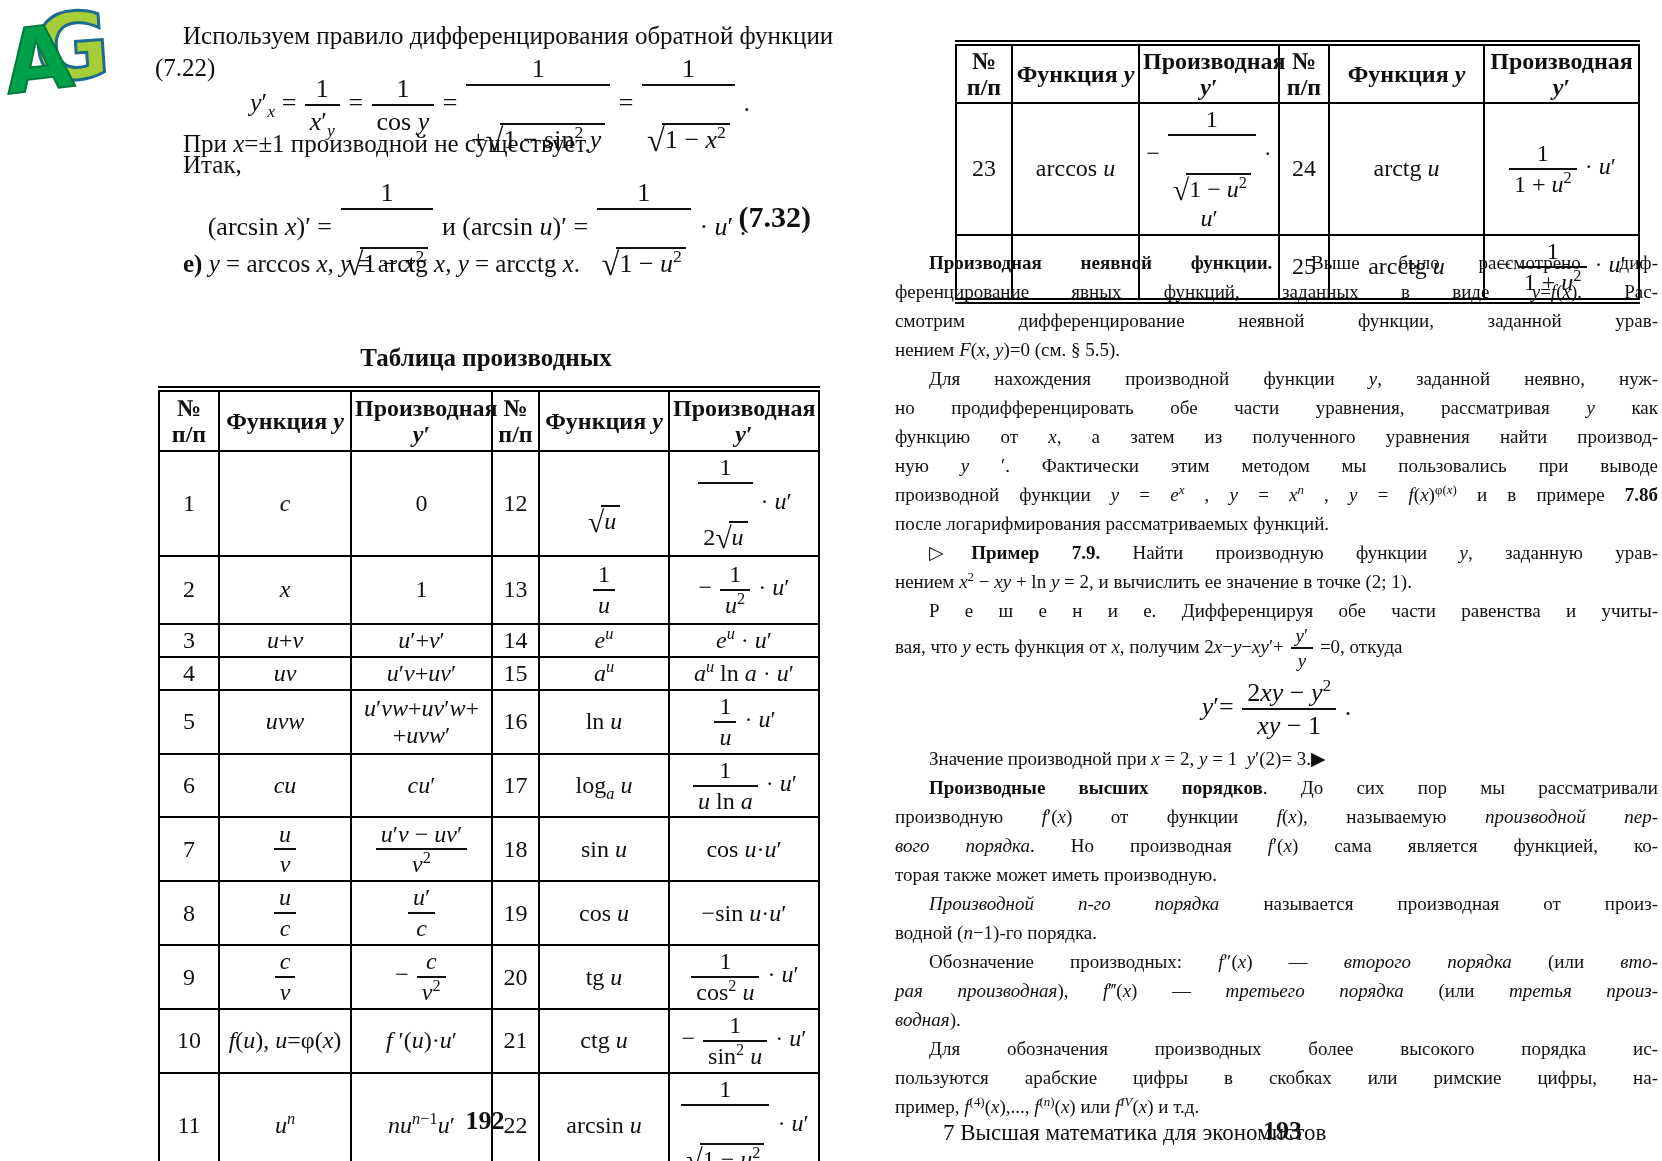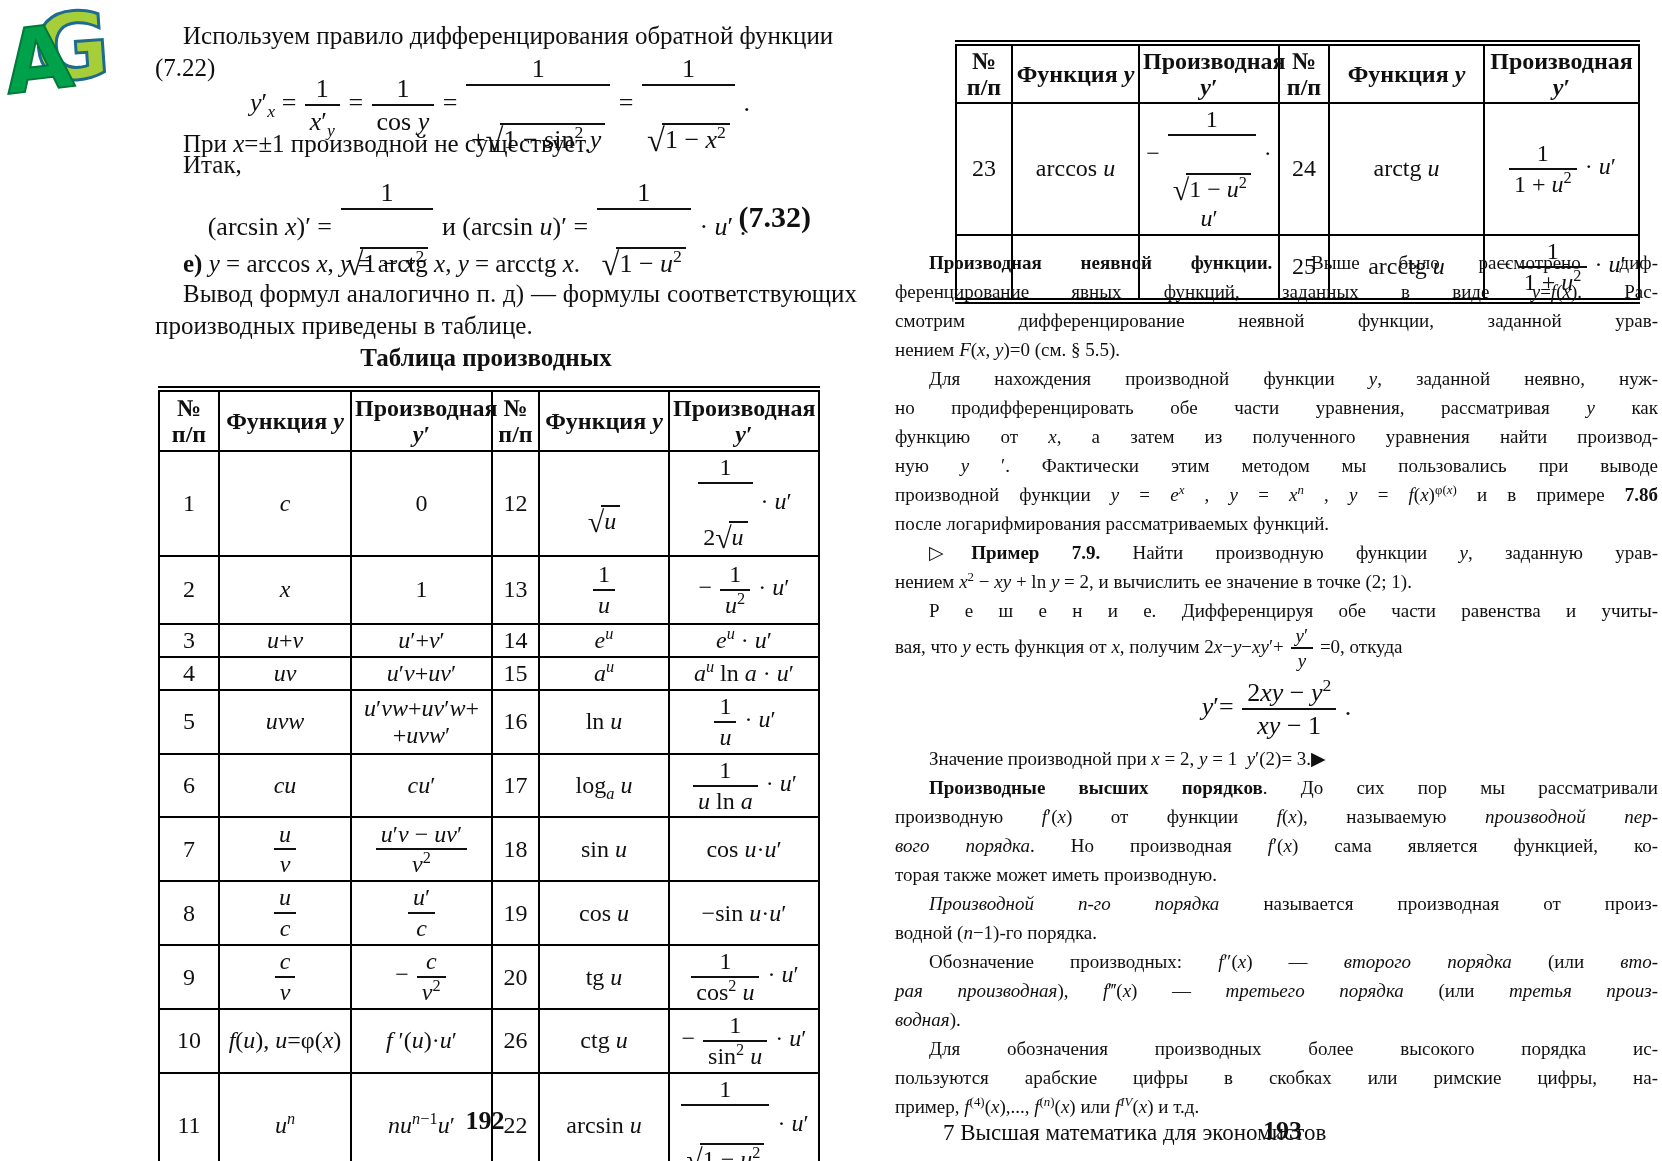--- a/index.html
+++ b/index.html
@@ -91,24 +91,20 @@
       <span style="display:inline-block;margin-right:60px;">(arcsin <i>x</i>)′ = <span class="fr">
             <span class="nu">1</span>
             <span class="de"><span class="sr"><span class="rx">√</span><span class="ov">1 − <i>x</i><sup>2</sup></span></span></span>
           </span> и (arcsin <i>u</i>)′ = <span class="fr">
             <span class="nu">1</span>
             <span class="de"><span class="sr"><span class="rx">√</span><span class="ov">1 − <i>u</i><sup>2</sup></span></span></span>
           </span> · <i>u</i>′ .</span>
       <span class="tag">(7.32)</span>
     </div>
     <div class="abs p" style="left:28px;top:248px;"><b>е)</b> <i>y</i> = arccos <i>x</i>, <i>y</i> = arctg <i>x</i>, <i>y</i> = arcctg <i>x</i>.</div>
-    <div class="abs para" style="left:0;top:278px;width:702px;">
-        <div class="line">Вывод формул аналогично п. д) — формулы соответствующих</div>
-        <div class="line">производных приведены в таблице.</div>
-      </div>
     <div class="abs tbl-title" style="left:0;top:344px;width:662px;">Таблица производных</div>
     <table id="tblL" class="abs" style="left:3px;top:386px;width:660px;">
         <colgroup>
           <col style="width: 60px;">
           <col style="width: 132px;">
           <col style="width: 141px;">
           <col style="width: 47px;">
           <col style="width: 130px;">
           <col style="width: 150px;">
         </colgroup>
@@ -244,21 +240,21 @@
             <td>tg <i>u</i></td>
             <td><span class="fr">
                 <span class="nu">1</span>
                 <span class="de">cos<sup>2</sup> <i>u</i></span>
               </span> · <i>u</i>′</td>
           </tr>
           <tr>
             <td>10</td>
             <td><i>f</i>(<i>u</i>), <i>u</i>=φ(<i>x</i>)</td>
             <td><i>f</i> ′(<i>u</i>)·<i>u</i>′</td>
-            <td>26</td>
+            <td>21</td>
             <td>ctg <i>u</i></td>
             <td>− <span class="fr">
                 <span class="nu">1</span>
                 <span class="de">sin<sup>2</sup> <i>u</i></span>
               </span> · <i>u</i>′</td>
           </tr>
           <tr>
             <td>11</td>
             <td><i>u</i><sup><i>n</i></sup></td>
             <td><i>nu</i><sup><i>n</i>−1</sup><i>u</i>′</td>

